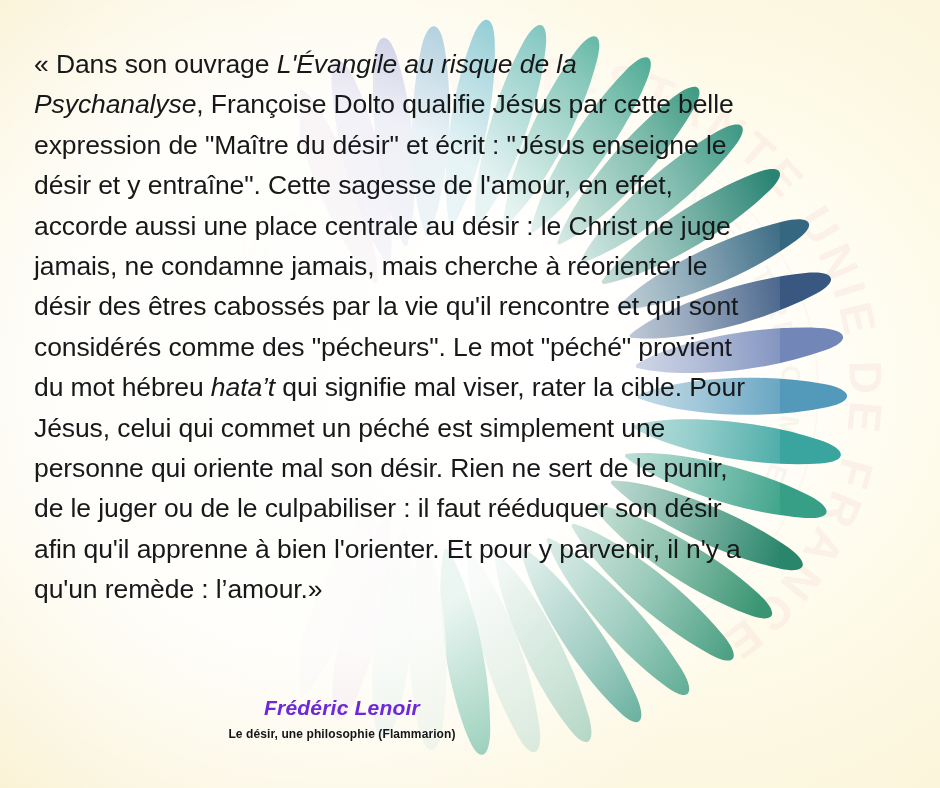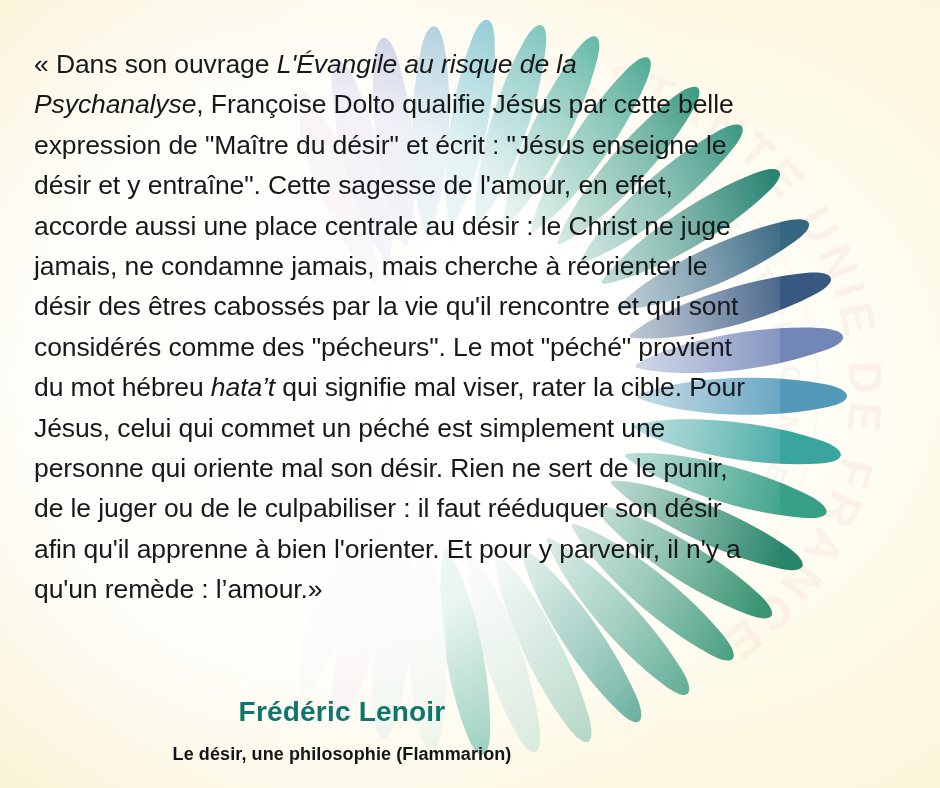--- a/index.html
+++ b/index.html
@@ -80,28 +80,29 @@
   }
   .quote em { font-style: italic; }
   .credit {
     position: absolute;
     left: 0;
     top: 696px;
     width: 684px;
     text-align: center;
   }
   .author {
-    font-size: 28px;
+    font-size: 21px;
     font-weight: bold;
-    color: #0f766e;
+    color: #6d28d9;
     letter-spacing: 0.2px;
+    font-style: italic;
   }
   .source {
-    margin-top: 16px;
-    font-size: 18px;
+    margin-top: 7px;
+    font-size: 12px;
     font-weight: bold;
     color: #141518;
     letter-spacing: 0.1px;
   }
 </style>
 </head>
 <body>
 
 <div class="canvas">
 

